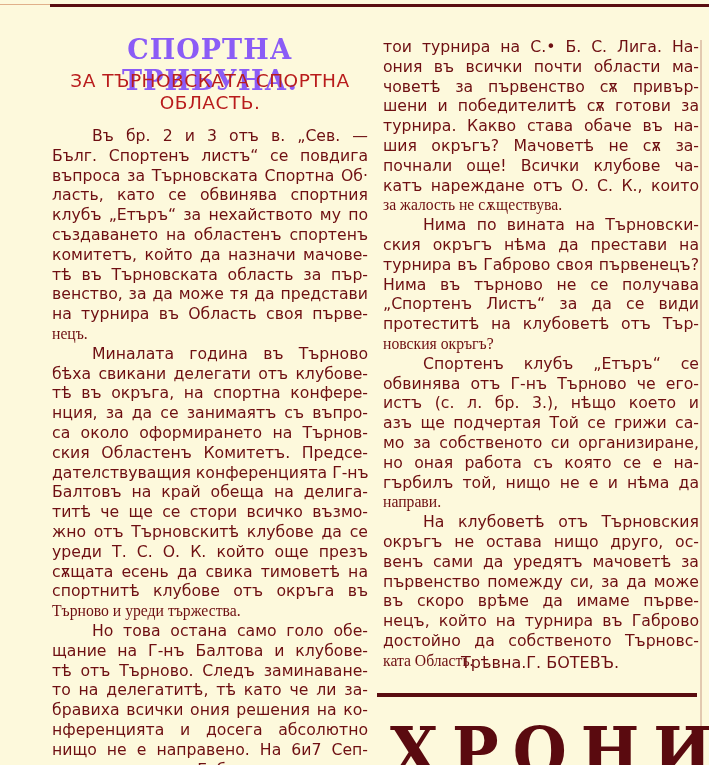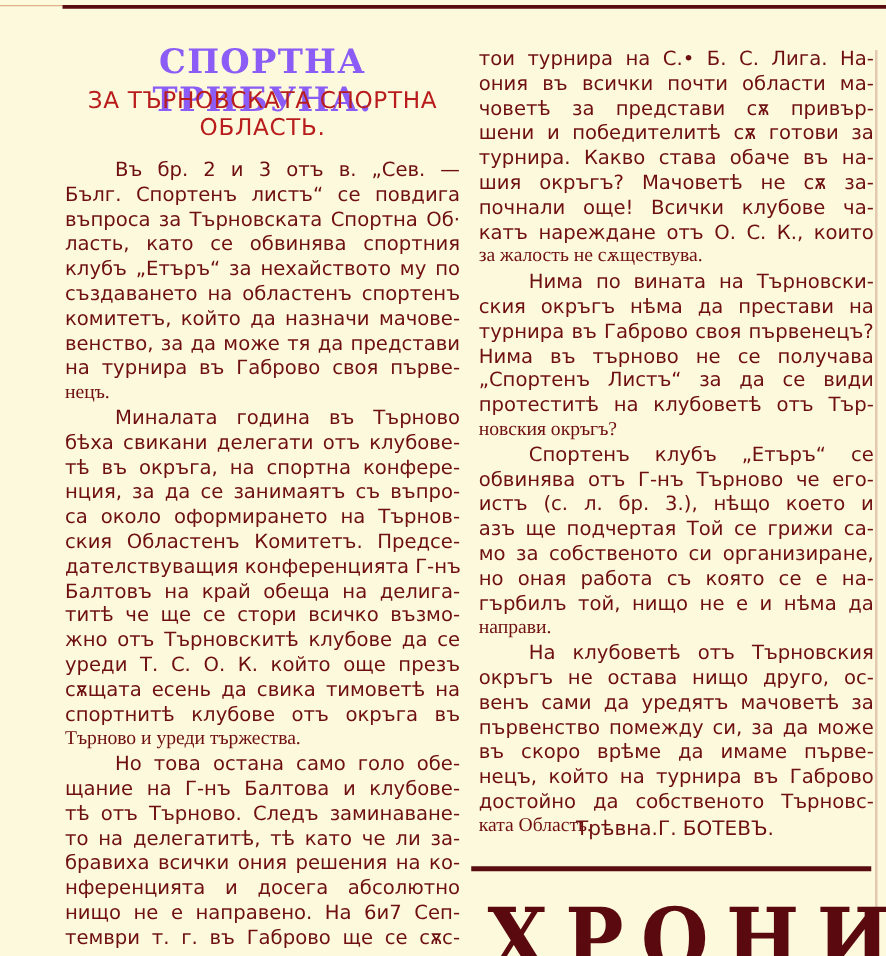--- a/index.html
+++ b/index.html
@@ -75,22 +75,23 @@
 <div class="article-title">ЗА ТЪРНОВСКАТА СПОРТНА ОБЛАСТЬ.</div>
 
 <div class="body-text" id="left-col">
     <span class="line indent">Въ бр. 2 и 3 отъ в. „Сев. —</span>
     <span class="line">Бълг. Спортенъ листъ“ се повдига</span>
     <span class="line">въпроса за Търновската Спортна Об·</span>
     <span class="line">ласть, като се обвинява спортния</span>
     <span class="line">клубъ „Етъръ“ за нехайството му по</span>
     <span class="line">създаването на областенъ спортенъ</span>
     <span class="line">комитетъ, който да назначи мачове-</span>
+    <span class="line">тѣ въ Търновската область за пър-</span>
     <span class="line">венство, за да може тя да представи</span>
-    <span class="line">на турнира въ Габрово своя първе-</span>
+    <span class="line">на турнира въ Область своя първе-</span>
     <span class="line last">нецъ.</span>
     <span class="line indent">Миналата година въ Търново</span>
     <span class="line">бѣха свикани делегати отъ клубове-</span>
     <span class="line">тѣ въ окръга, на спортна конфере-</span>
     <span class="line">нция, за да се занимаятъ съ въпро-</span>
     <span class="line">са около оформирането на Търнов-</span>
     <span class="line">ския Областенъ Комитетъ. Предсе-</span>
     <span class="line">дателствуващия конференцията Г-нъ</span>
     <span class="line">Балтовъ на край обеща на делига-</span>
     <span class="line">титѣ че ще се стори всичко възмо-</span>
@@ -104,21 +105,21 @@
     <span class="line">тѣ отъ Търново. Следъ заминаване-</span>
     <span class="line">то на делегатитѣ, тѣ като че ли за-</span>
     <span class="line">бравиха всички ония решения на ко-</span>
     <span class="line">нференцията и досега абсолютно</span>
     <span class="line">нищо не е направено. На 6и7 Сеп-</span>
     <span class="line">тември т. г. въ Габрово ще се сѫс-</span>
   </div>
 <div class="right-text" id="right-col">
     <span class="line">тои турнира на С.• Б. С. Лига. На-</span>
     <span class="line">ония въ всички почти области ма-</span>
-    <span class="line">човетѣ за представи сѫ привър-</span>
+    <span class="line">човетѣ за първенство сѫ привър-</span>
     <span class="line">шени и победителитѣ сѫ готови за</span>
     <span class="line">турнира. Какво става обаче въ на-</span>
     <span class="line">шия окръгъ? Мачоветѣ не сѫ за-</span>
     <span class="line">почнали още! Всички клубове ча-</span>
     <span class="line">катъ нареждане отъ О. С. К., които</span>
     <span class="line last">за жалость не сѫществува.</span>
     <span class="line indent">Нима по вината на Търновски-</span>
     <span class="line">ския окръгъ нѣма да престави на</span>
     <span class="line">турнира въ Габрово своя първенецъ?</span>
     <span class="line">Нима въ търново не се получава</span>

